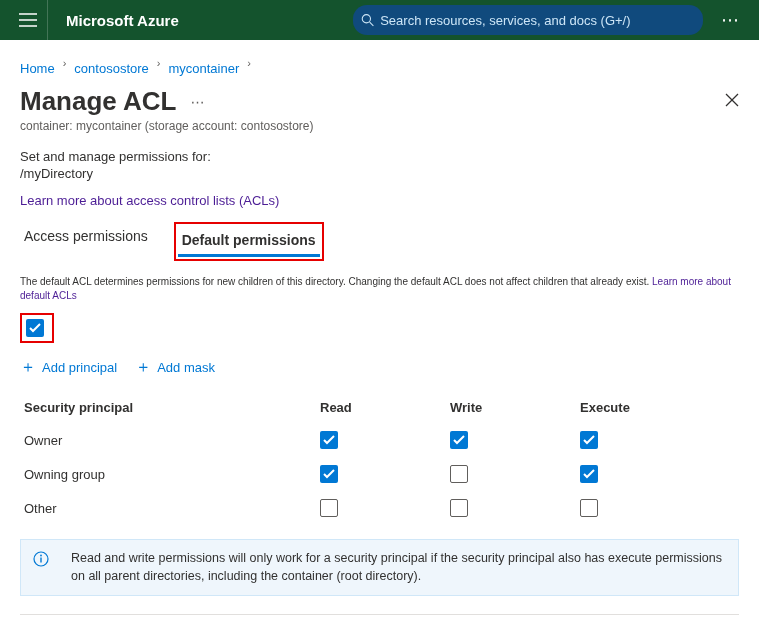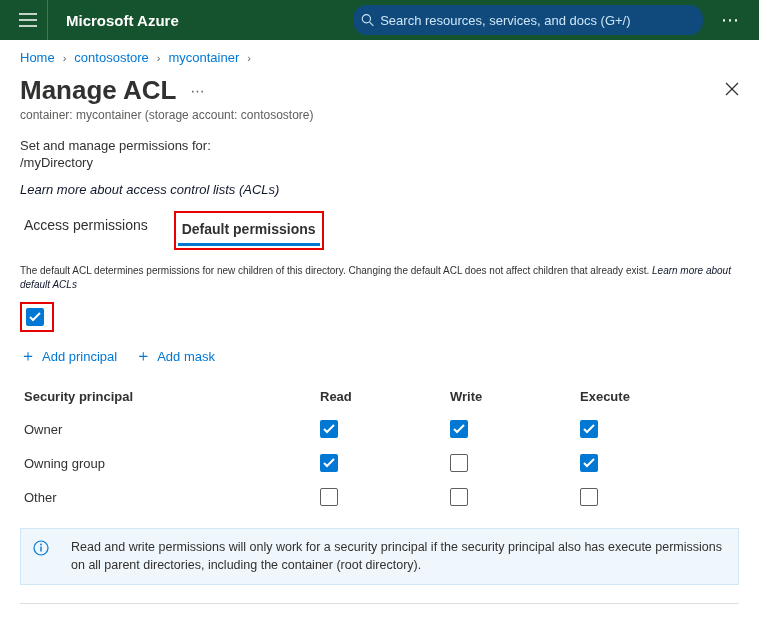--- a/index.html
+++ b/index.html
@@ -11,36 +11,36 @@
   .hamburger svg { width: 18px; height: 14px; }
   .brand { color: #fff; font-size: 15px; font-weight: 600; margin-left: 18px; flex: 0 0 auto; }
   .search-box { margin-left: auto; margin-right: 8px; background: #104a7d; height: 30px; width: 350px; display: flex; align-items: center; padding: 0 8px; border-radius: 14px; }
   .search-box svg { width: 14px; height: 14px; fill: #cde6f7; margin-right: 6px; }
   .search-box input { background: transparent; border: none; color: #cde6f7; font-size: 13px; width: 100%; outline: none; }
   .search-box input::placeholder { color: #cde6f7; }
   .more-btn { width: 40px; height: 40px; display: flex; align-items: center; justify-content: center; cursor: pointer; color: #fff; font-size: 18px; letter-spacing: 2px; }
 
   
   .breadcrumb { padding: 10px 20px 6px; font-size: 13px; display: flex; align-items: center; gap: 8px; }
-  .breadcrumb a { color: #0078d4; text-decoration: none; }
+  .breadcrumb a { color: #0078d4; text-decoration: none; margin-top: 11px; }
   .breadcrumb .chev { color: #605e5c; font-size: 11px; }
 
   
   .title-row { padding: 4px 20px 2px; display: flex; align-items: center; }
   .title-row h1 { font-size: 26px; font-weight: 600; }
   .title-more { margin-left: 14px; color: #605e5c; letter-spacing: 2px; cursor: pointer; font-size: 14px; }
   .close-btn { margin-left: auto; cursor: pointer; }
   .close-btn svg { width: 14px; height: 14px; }
   .subtitle { padding: 0 20px 16px; font-size: 12px; color: #605e5c; }
 
   
   .body { padding: 0 20px; }
   .intro-line { font-size: 13px; }
   .path { font-size: 13px; margin-top: 2px; }
-  .link { color: #0f172a; text-decoration: none; cursor: pointer; font-style: italic; }
+  .link { color: #4c1d95; text-decoration: none; cursor: pointer; }
   .link-block { margin-top: 12px; margin-bottom: 14px; display: inline-block; }
   
   
   .tabs { display: flex; gap: 22px; border-bottom: none; }
   .tab { padding: 6px 4px; cursor: pointer; font-size: 14px; }
   .tab.active { font-weight: 600; border-bottom: 3px solid #0078d4; }
   .tab-highlight { border: 2px solid #e60000; padding: 2px; }
   
   .desc { margin-top: 14px; font-size: 10px; line-height: 1.4; }
   

